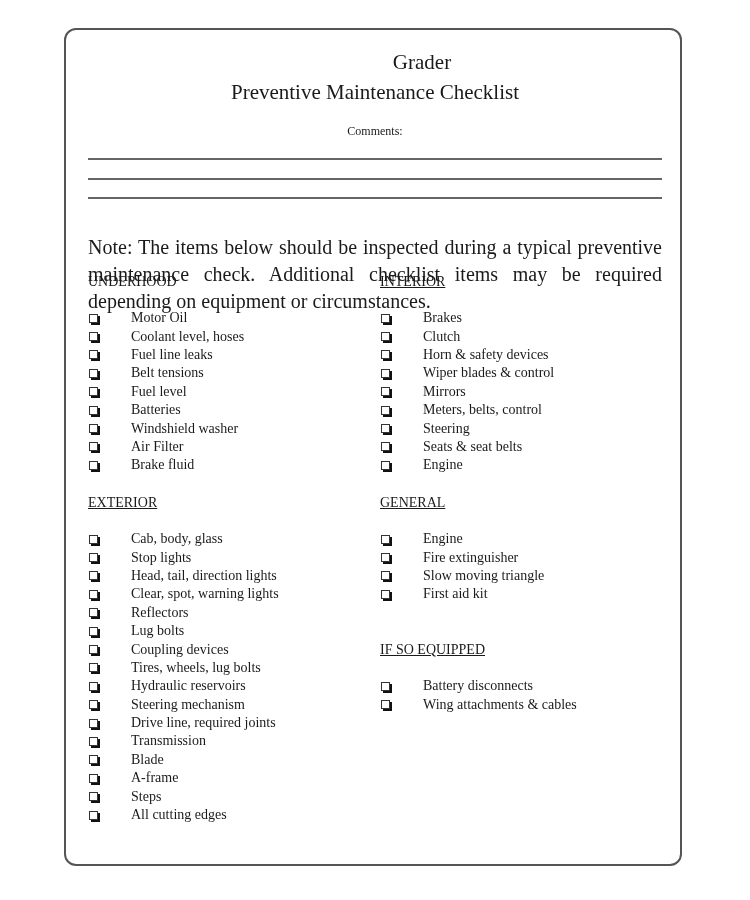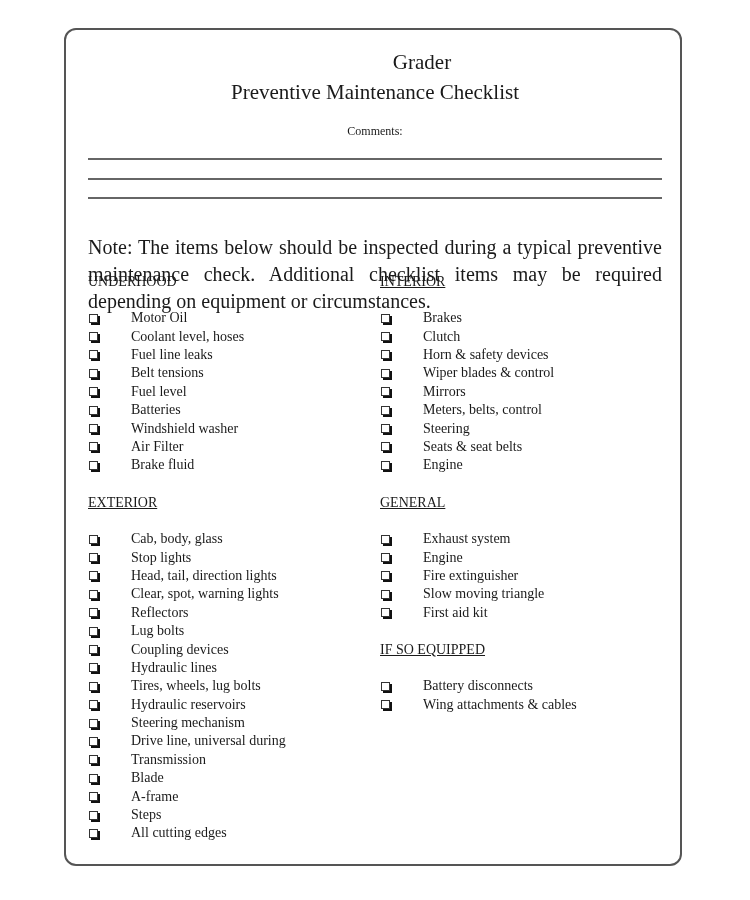--- a/index.html
+++ b/index.html
@@ -137,37 +137,33 @@
     <li class="item">
       <span class="cb"></span>
       <span>Lug bolts</span>
     </li>
     <li class="item">
       <span class="cb"></span>
       <span>Coupling devices</span>
     </li>
     <li class="item">
       <span class="cb"></span>
-      <span>Hydraulic lines</span>
-    </li>
-    <li class="item">
-      <span class="cb"></span>
       <span>Tires, wheels, lug bolts</span>
     </li>
     <li class="item">
       <span class="cb"></span>
       <span>Hydraulic reservoirs</span>
     </li>
     <li class="item">
       <span class="cb"></span>
       <span>Steering mechanism</span>
     </li>
     <li class="item">
       <span class="cb"></span>
-      <span>Drive line, universal during</span>
+      <span>Drive line, required joints</span>
     </li>
     <li class="item">
       <span class="cb"></span>
       <span>Transmission</span>
     </li>
     <li class="item">
       <span class="cb"></span>
       <span>Blade</span>
     </li>
     <li class="item">
@@ -181,24 +177,20 @@
     <li class="item">
       <span class="cb"></span>
       <span>All cutting edges</span>
     </li>
   </ul>
 
 <div class="heading u" style="left:380px; top:495px;">GENERAL</div>
 <ul class="list" style="left:380px; top:530px;">
     <li class="item">
       <span class="cb"></span>
-      <span>Exhaust system</span>
-    </li>
-    <li class="item">
-      <span class="cb"></span>
       <span>Engine</span>
     </li>
     <li class="item">
       <span class="cb"></span>
       <span>Fire extinguisher</span>
     </li>
     <li class="item">
       <span class="cb"></span>
       <span>Slow moving triangle</span>
     </li>

